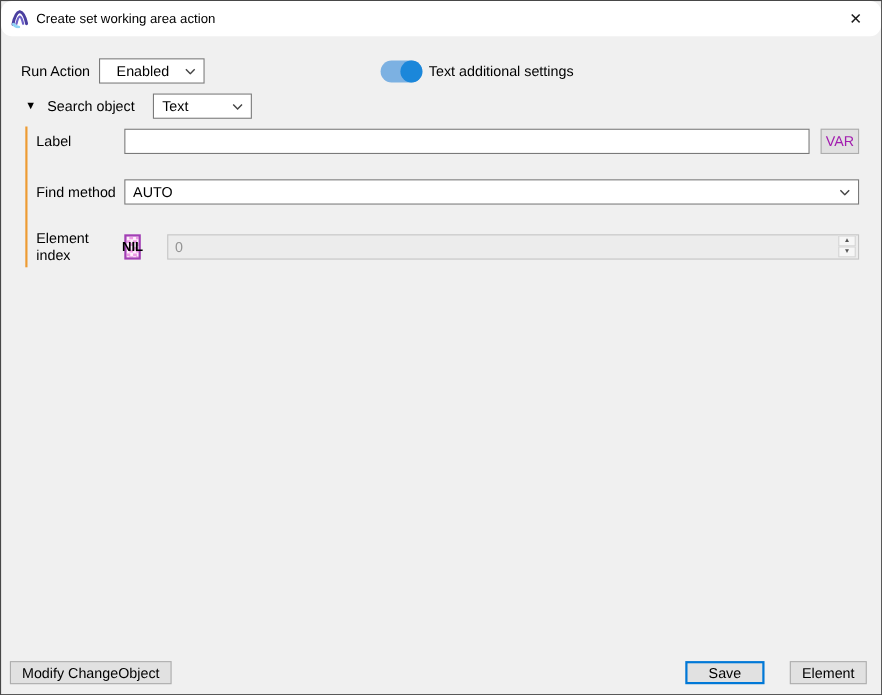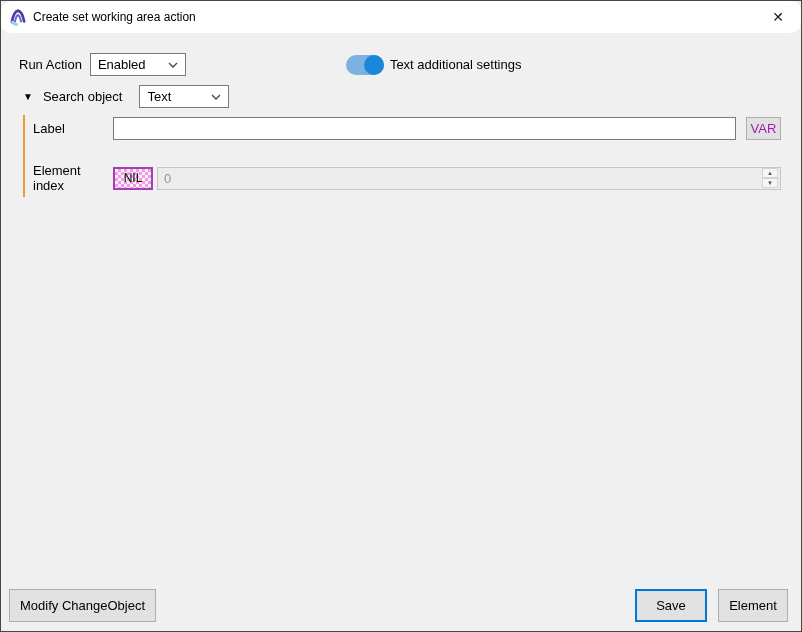--- a/index.html
+++ b/index.html
@@ -49,21 +49,21 @@
     height: 23px;
     background: #fff;
     border: 1px solid #7a7a7a;
     display: flex;
     align-items: center;
     padding: 0 7px 0 7px;
     cursor: default;
   }
   .combobox .cb-text { flex: 1; white-space: nowrap; overflow: hidden; }
   .chev { flex-shrink: 0; margin-left: 6px; display: inline-flex; }
-  .cb-run { width: 96px; }
+  .cb-run { width: 96px; text-align: center; }
   .cb-type { width: 90px; gap: 22px; }
   .cb-grow { flex: 1; }
   
   .toggle-wrap { display: flex; align-items: center; margin-left: 160px; }
   .toggle {
     width: 38px; height: 20px;
     border-radius: 10px;
     background: var(--toggle-track, #7cb1e2);
     position: relative;
     cursor: pointer;
@@ -112,33 +112,34 @@
     background: #e1e1e1;
     border: 1px solid #adadad;
     font-family: "Liberation Sans", sans-serif;
     font-size: 13px;
     color: #a21caf;
     cursor: pointer;
     flex-shrink: 0;
   }
   
   .nil-badge {
-    width: 40px; height: 23px;
+    width: 15px; height: 23px;
     border: 2px solid var(--nil-border, #a23fb5);
     background:
       repeating-conic-gradient(var(--nil-check-a, #ee9ce6) 0% 25%, var(--nil-check-b, #fdeffb) 0% 50%);
     background-size: 6px 6px;
     display: inline-flex;
     align-items: center;
     justify-content: center;
     font-size: 12px;
     color: #000;
-    margin-right: 4px;
-    flex-shrink: 0;
-    cursor: pointer;
+    margin-right: 24px;
+    flex-shrink: 0;
+    cursor: pointer;
+    font-weight: bold;
   }
   
   .spinner {
     flex: 1;
     height: 23px;
     border: 1px solid #c5c5c5;
     background: #ececec;
     display: flex;
     align-items: center;
   }
@@ -171,33 +172,33 @@
   }
   
   .footer {
     position: absolute;
     left: 0; right: 0; bottom: 0;
     display: flex;
     align-items: center;
     padding: 0 13px 9px 8px;
   }
   .btn {
-    height: 33px;
+    height: 21px;
     background: #e1e1e1;
     border: 1px solid #adadad;
     font-family: "Liberation Sans", sans-serif;
     font-size: 13px;
     color: #000;
     padding: 0 10px;
     cursor: pointer;
   }
   .btn.primary {
     width: 72px;
     border: 2px solid var(--accent-blue, #0078d7);
-    margin-right: 11px;
+    margin-right: 23px;
   }
   .btn.cancel { width: 70px; }
   .footer .spacer { flex: 1; }
 </style>
 </head>
 <body>
 
 <div class="window">
 
   <div class="titlebar">
@@ -248,20 +249,31 @@
     </div>
 
     <div class="field-group">
 
       <div class="frow">
         <span class="flbl">Label</span>
         <input class="text-input" type="text" value="" style="">
         <button class="var-btn">VAR</button>
       </div>
 
+      <div class="frow">
+        <span class="flbl">Find method</span>
+        <div class="combobox cb-grow">
+          <span class="cb-text">AUTO</span>
+          <span class="chev">
+            <svg width="10" height="6" viewBox="0 0 10 6">
+                <polyline points="1,1 5,5 9,1" fill="none" stroke="#444" stroke-width="1.3"></polyline>
+              </svg>
+          </span>
+        </div>
+      </div>
 
       <div class="frow">
         <span class="flbl">Element index</span>
         <span class="nil-badge">NIL</span>
         <div class="spinner">
           <input class="spin-input" type="text" disabled="" value="0" style="">
           <div class="spin-btns">
             <button>▲</button>
             <button>▼</button>
           </div>

